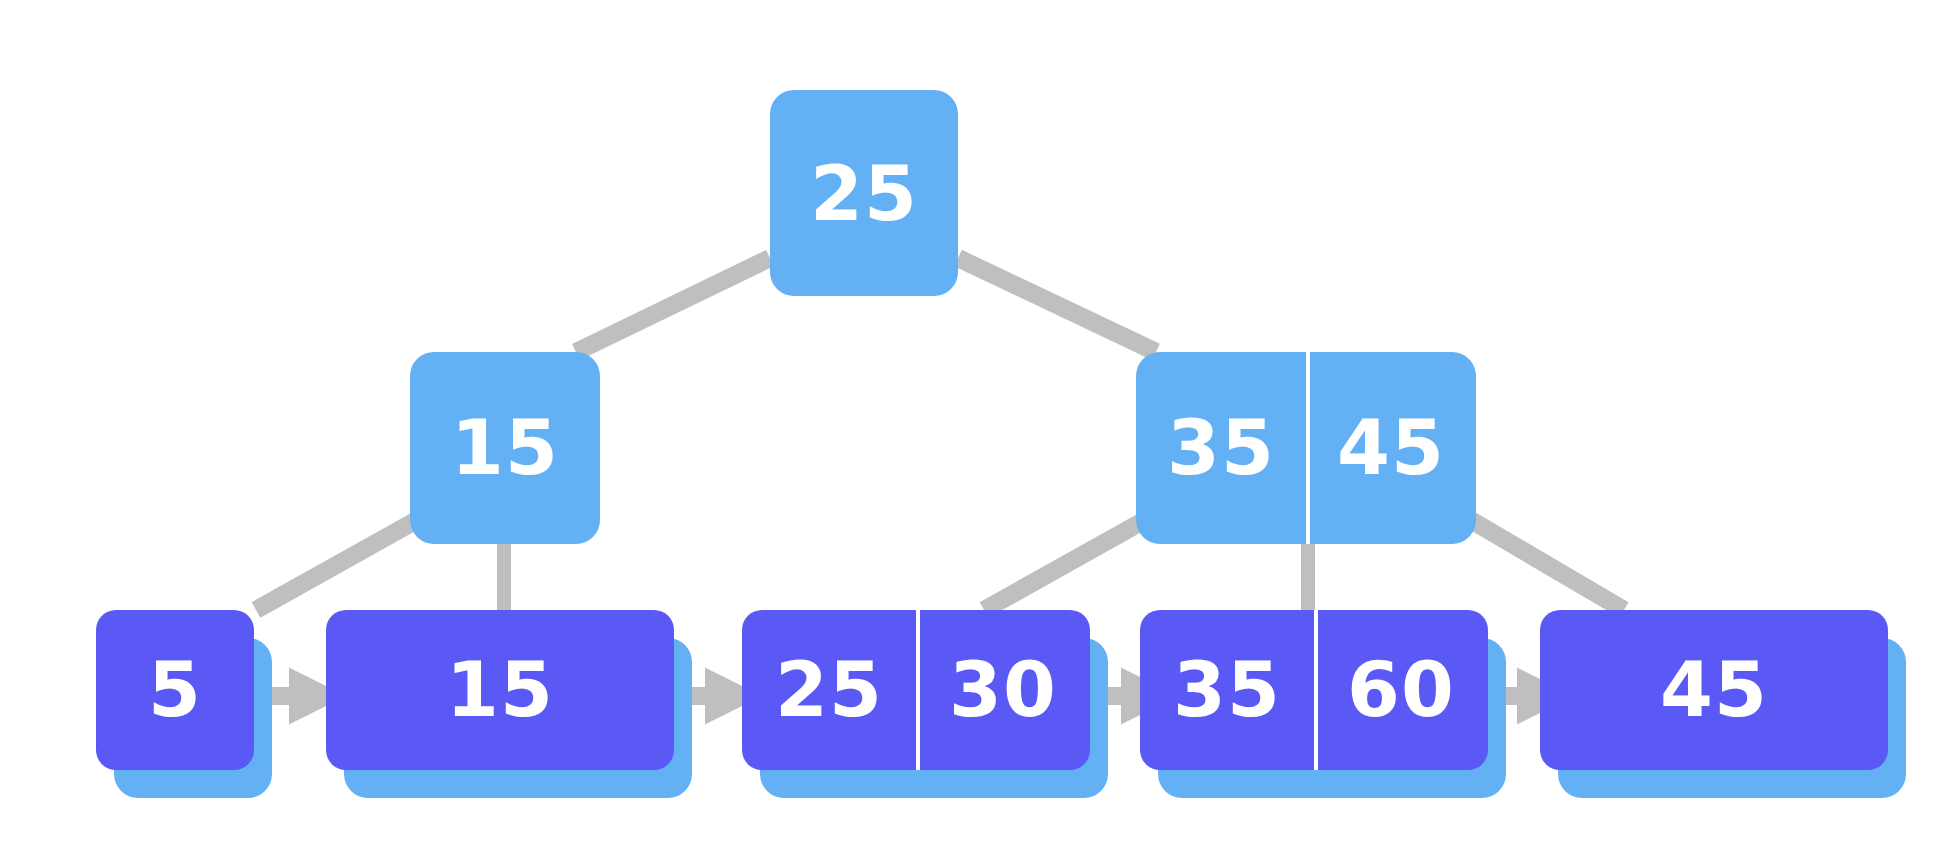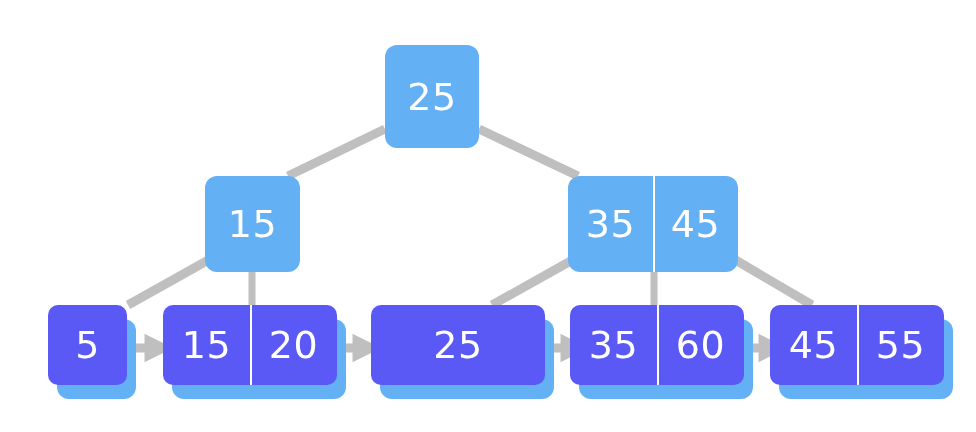--- a/index.html
+++ b/index.html
@@ -72,21 +72,21 @@
     border-radius: 10px;
     overflow: hidden;
   }
 
   .cell {
     flex: 1 1 0;
     display: flex;
     align-items: center;
     justify-content: center;
     color: #ffffff;
-    font-weight: 400;
+    font-weight: 700;
     font-size: 38px;
     line-height: 1;
     letter-spacing: 0.5px;
     position: relative;
   }
   .node.internal .cell { font-size: 38px; }
   .node.leaf .cell     { font-size: 38px; }
 
   
   .cell + .cell::before {
@@ -159,40 +159,39 @@
     <div class="leaf-shadow"></div>
     <div class="leaf-face">
       <div class="cell">5</div>
     </div>
   </div>
 
   <div class="node leaf" style="left:163px; top:305px; width:174px; height:80px;">
     <div class="leaf-shadow"></div>
     <div class="leaf-face">
       <div class="cell">15</div>
-      <div class="cell">20</div>
     </div>
   </div>
 
   <div class="node leaf" style="left:371px; top:305px; width:174px; height:80px;">
     <div class="leaf-shadow"></div>
     <div class="leaf-face">
       <div class="cell">25</div>
+      <div class="cell">30</div>
     </div>
   </div>
 
   <div class="node leaf" style="left:570px; top:305px; width:174px; height:80px;">
     <div class="leaf-shadow"></div>
     <div class="leaf-face">
       <div class="cell">35</div>
       <div class="cell">60</div>
     </div>
   </div>
 
   <div class="node leaf" style="left:770px; top:305px; width:174px; height:80px;">
     <div class="leaf-shadow"></div>
     <div class="leaf-face">
       <div class="cell">45</div>
-      <div class="cell">55</div>
     </div>
   </div>
 
 </div>
 
 </body></html>

